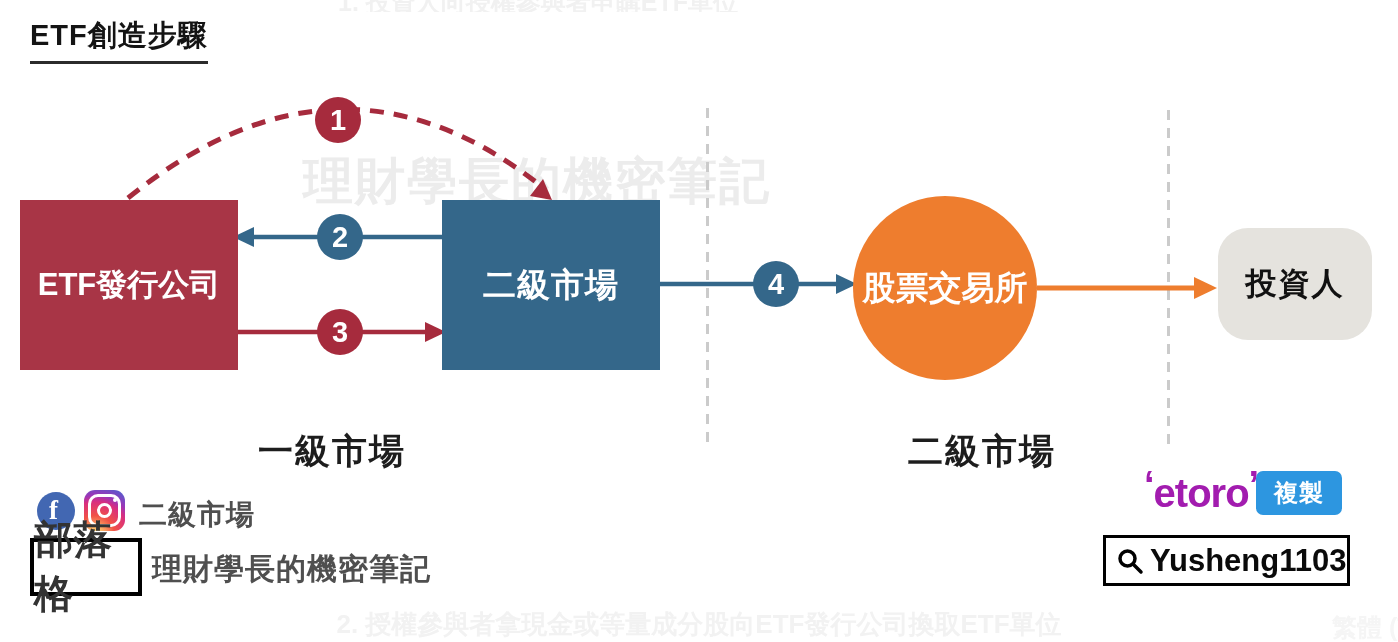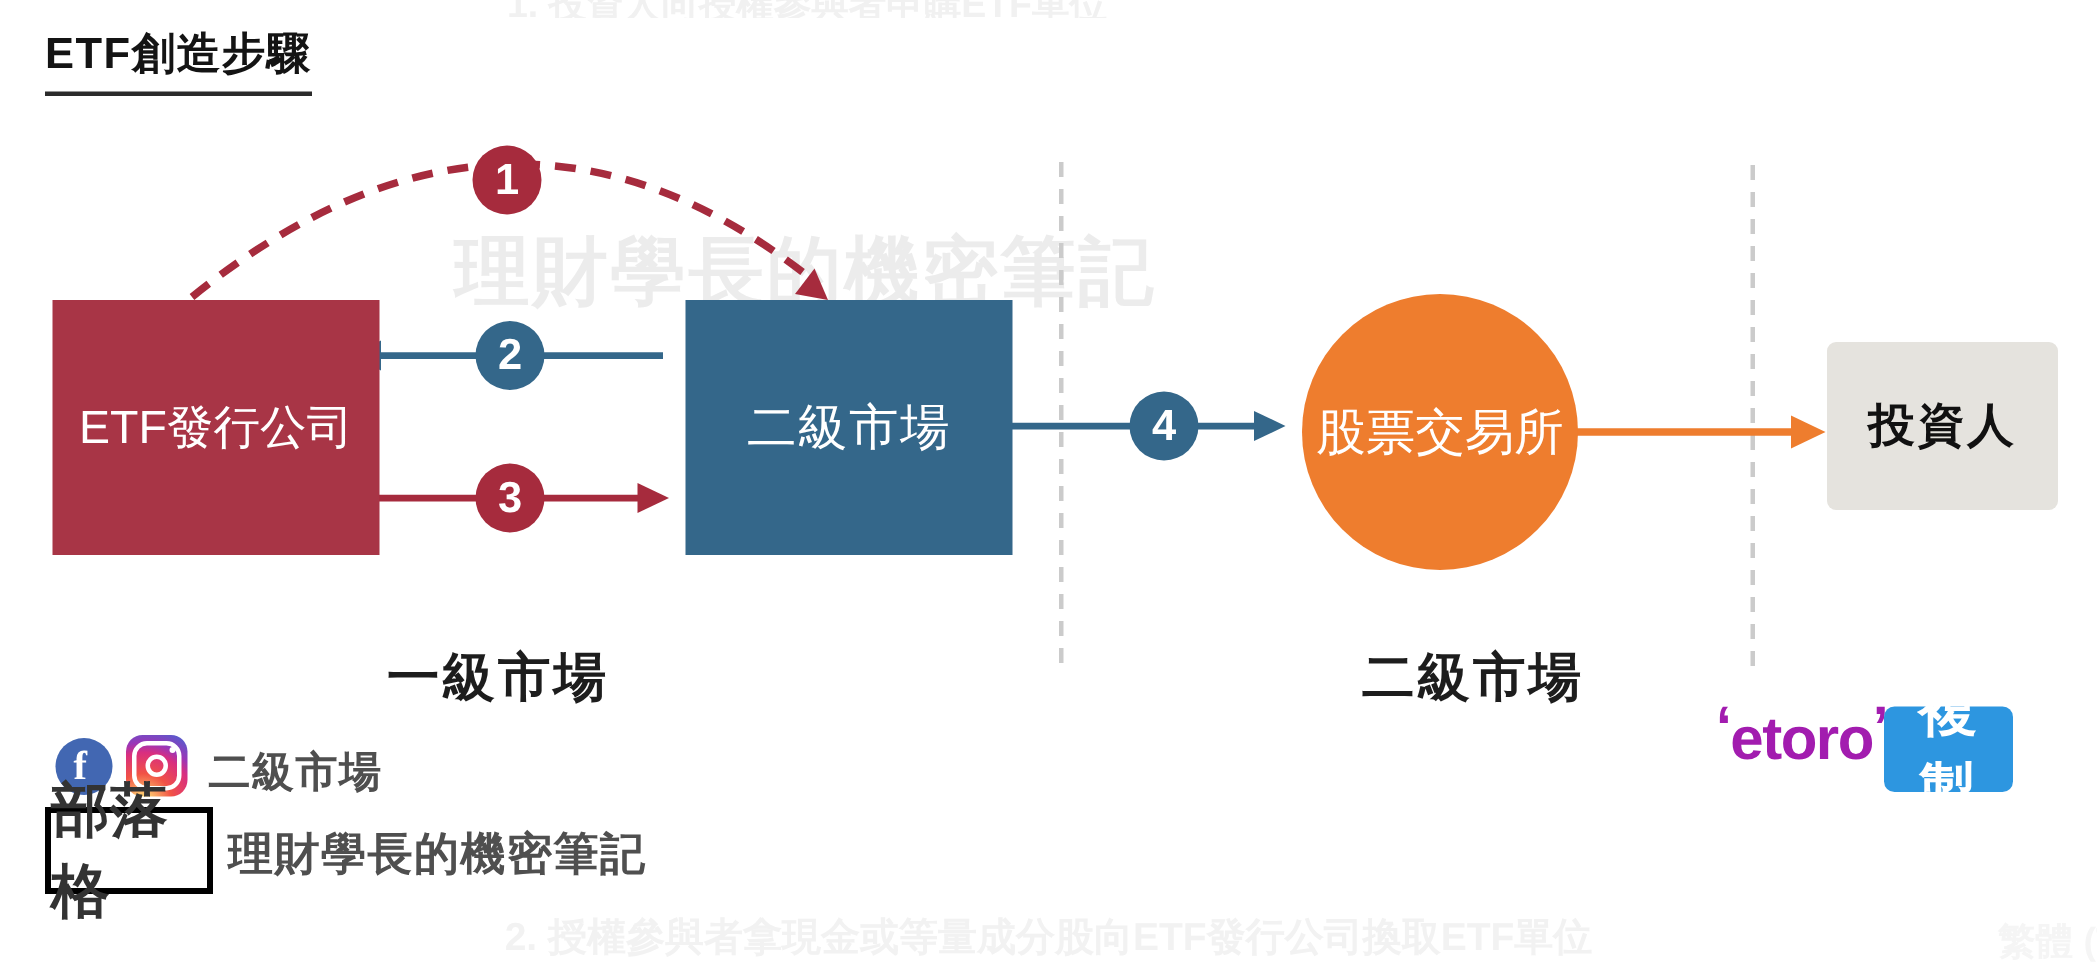--- a/index.html
+++ b/index.html
@@ -25,25 +25,25 @@
   #bottom-note{
     left:0;top:607px;width:1398px;text-align:center;font-size:26px;font-weight:700;
     color:#f2f2f2;white-space:nowrap;z-index:0;
   }
   #lang-badge{left:1332px;top:611px;font-size:25px;font-weight:700;color:#f5f5f5;white-space:nowrap;}
 
   
   #connectors{left:0;top:0;z-index:1;}
 
   
-  .node-label{display:flex;align-items:center;justify-content:center;color:#fff;font-weight:400;margin-left:15px;}
+  .node-label{display:flex;align-items:center;justify-content:center;color:#fff;font-weight:700;}
   #node-issuer{left:20px;top:200px;width:218px;height:170px;background:#a83546;z-index:2;font-size:31px;}
   #node-ap{left:442px;top:200px;width:218px;height:170px;background:#34678a;z-index:2;font-size:33px;letter-spacing:1px;}
   #node-exchange{left:853px;top:196px;width:184px;height:184px;background:#ee7d2e;border-radius:50%;z-index:2;font-size:33px;}
-  #node-investor{left:1218px;top:228px;width:154px;height:112px;background:#e5e3de;border-radius:6px;z-index:2;}
+  #node-investor{left:1218px;top:228px;width:154px;height:112px;background:#e5e3de;border-radius:30px;z-index:2;}
   #node-investor .node-label-dark{display:flex;width:100%;height:100%;align-items:center;justify-content:center;
     color:#111;font-weight:700;font-size:31px;letter-spacing:2px;}
 
   
   .step{
     width:46px;height:46px;border-radius:50%;color:#fff;font-size:29px;font-weight:700;
     display:flex;align-items:center;justify-content:center;z-index:3;
   }
   .step.red{background:#a62b3d;}
   .step.teal{background:#34678a;}
@@ -67,22 +67,22 @@
   #ig-dot{position:absolute;right:8px;top:8px;width:4px;height:4px;background:#fff;border-radius:50%;}
   #social-name{left:139px;top:496px;font-size:28px;font-weight:700;color:#4f4f4f;letter-spacing:1px;z-index:2;}
   #blog-box{left:30px;top:538px;width:104px;height:50px;border:4px solid #000;background:#fff;
     display:flex;align-items:center;justify-content:center;font-size:39px;font-weight:700;color:#333;z-index:2;}
   #blog-name{left:152px;top:549px;font-size:30px;font-weight:700;color:#4f4f4f;letter-spacing:1px;z-index:2;}
 
   
   #etoro-logo{left:1096px;top:471px;font-size:40px;font-weight:700;color:#a21caf;letter-spacing:-1px;z-index:2;white-space:nowrap;margin-left:48px;}
   #etoro-logo .horn{position:relative;top:-9px;font-weight:900;font-size:38px;}
   #copy-button{
-    left:1256px;top:471px;width:86px;height:57px;background:#2d96e0;border-radius:7px;border:none;
-    color:#fff;font-size:39px;font-weight:700;display:flex;align-items:center;justify-content:center;
+    left:1256px;top:471px;width:86px;height:44px;background:#2d96e0;border-radius:7px;border:none;
+    color:#fff;font-size:24px;font-weight:700;display:flex;align-items:center;justify-content:center;
     z-index:2;cursor:pointer;font-family:"Liberation Sans",sans-serif;letter-spacing:1px;
   }
   #search-box{
     left:1103px;top:535px;width:247px;height:51px;border:3px solid #000;background:#fff;
     display:flex;align-items:center;gap:6px;padding-left:10px;box-sizing:border-box;z-index:2;
   }
   #search-username{font-size:31px;font-weight:600;color:#0a0a0a;letter-spacing:0;}
 </style>
 </head>
 <body>
@@ -146,17 +146,24 @@
     <div id="ig-frame"></div>
     <div id="ig-lens"></div>
     <div id="ig-dot"></div>
   </div>
   <div class="abs" id="social-name">二級市場</div>
   <div class="abs" id="blog-box">部落格</div>
   <div class="abs" id="blog-name">理財學長的機密筆記</div>
 
   <div class="abs" id="etoro-logo"><span class="horn">‘</span><span>etoro</span><span class="horn">’</span></div>
   <button class="abs" id="copy-button">複製</button>
+  <div class="abs" id="search-box">
+    <svg width="28" height="28" viewBox="0 0 28 28">
+      <circle cx="11.5" cy="11.5" r="7.5" fill="none" stroke="#000" stroke-width="3.5"></circle>
+      <line x1="17.5" y1="17.5" x2="25" y2="25" stroke="#000" stroke-width="3.5" stroke-linecap="round"></line>
+    </svg>
+    <span id="search-username">Yusheng1103</span>
+  </div>
 
   <div class="abs" id="bottom-note">2. 授權參與者拿現金或等量成分股向ETF發行公司換取ETF單位</div>
   <div class="abs" id="lang-badge">繁體 (TW)</div>
 
 </div>
 
 </body></html>

